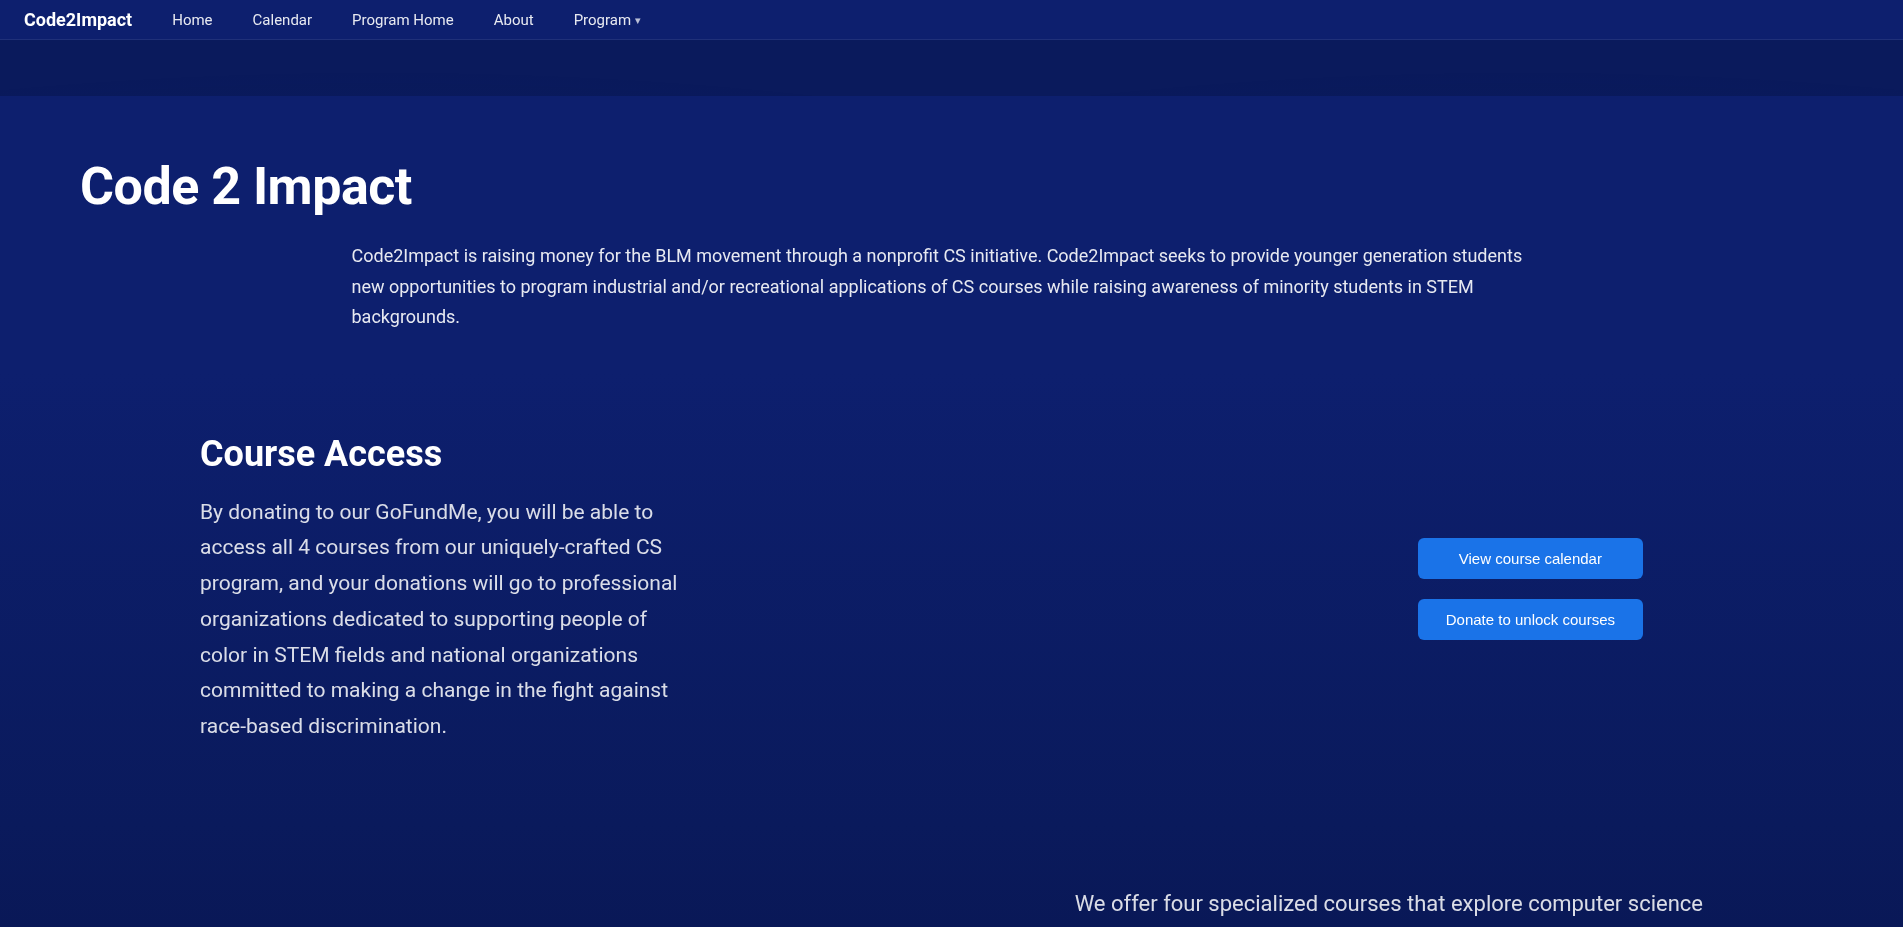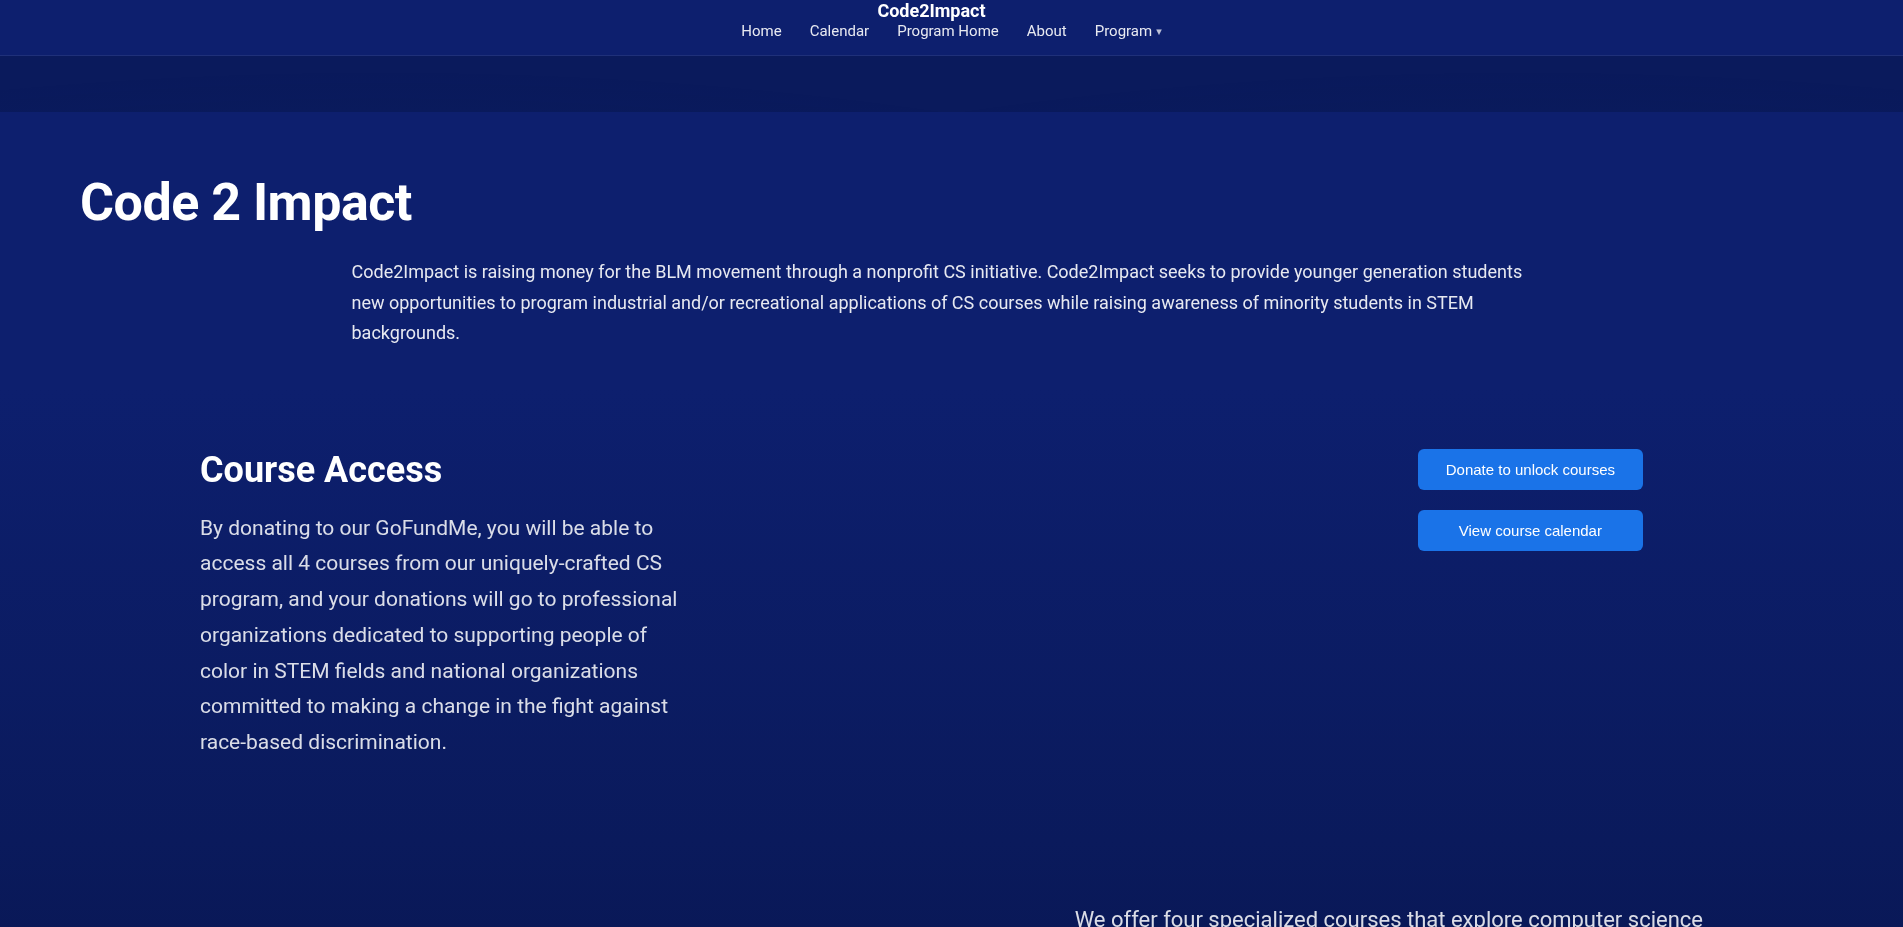--- a/index.html
+++ b/index.html
@@ -13,44 +13,43 @@
       background-color: #0a1a5c;
       color: #ffffff;
       min-height: 927px;
       overflow-x: hidden;
     }
 
     
     .navbar {
       display: flex;
       align-items: center;
-      padding: 0 8px;
-      height: 56px;
+      padding: 0 24px;
+      height: 40px;
       background-color: #0d1f6e;
       border-bottom: 1px solid rgba(255,255,255,0.08);
       position: fixed;
       top: 0;
       left: 0;
       right: 0;
       z-index: 100;
-      flex-direction: column;
     }
 
     .navbar-brand {
       font-size: 18px;
       font-weight: 700;
       color: #ffffff;
       margin-right: 40px;
       white-space: nowrap;
     }
 
     .navbar-links {
       display: flex;
       align-items: flex-end;
-      gap: 28px;
+      gap: 40px;
       list-style: none;
     }
 
     .navbar-links a {
       color: #ffffff;
       text-decoration: none;
       font-size: 15px;
       font-weight: 400;
       opacity: 0.9;
     }
@@ -89,20 +88,21 @@
       font-size: 18px;
       line-height: 1.7;
       color: rgba(255,255,255,0.9);
       max-width: 1200px;
       margin: 0 auto;
     }
 
     
     .course-access-section {
       display: flex;
+      align-items: center;
       justify-content: space-between;
       padding: 60px 200px 80px;
       background: linear-gradient(180deg, #0d1f6e 0%, #0a1a5c 100%);
     }
 
     .course-access-text {
       max-width: 480px;
     }
 
     .section-title {
@@ -213,22 +213,22 @@
     <h1 class="hero-title">Code 2 Impact</h1>
     <p class="hero-description">Code2Impact is raising money for the BLM movement through a nonprofit CS initiative. Code2Impact seeks to provide younger generation students new opportunities to program industrial and/or recreational applications of CS courses while raising awareness of minority students in STEM backgrounds.</p>
   </section>
 
   <section class="course-access-section">
     <div class="course-access-text">
       <h2 class="section-title">Course Access</h2>
       <p class="section-description">By donating to our GoFundMe, you will be able to access all 4 courses from our uniquely-crafted CS program, and your donations will go to professional organizations dedicated to supporting people of color in STEM fields and national organizations committed to making a change in the fight against race-based discrimination.</p>
     </div>
     <div class="course-access-buttons">
+      <button class="btn-primary">View course calendar</button>
       <button class="btn-primary">Donate to unlock courses</button>
-      <button class="btn-primary">View course calendar</button>
     </div>
   </section>
 
   <section class="course-diversity-section">
     <p class="course-diversity-description">We offer four specialized courses that explore computer science concepts in depth, each packed with up to 16 hours of instructional content and project takeaways.</p>
   </section>
 
 </div>
 
 </body></html>

